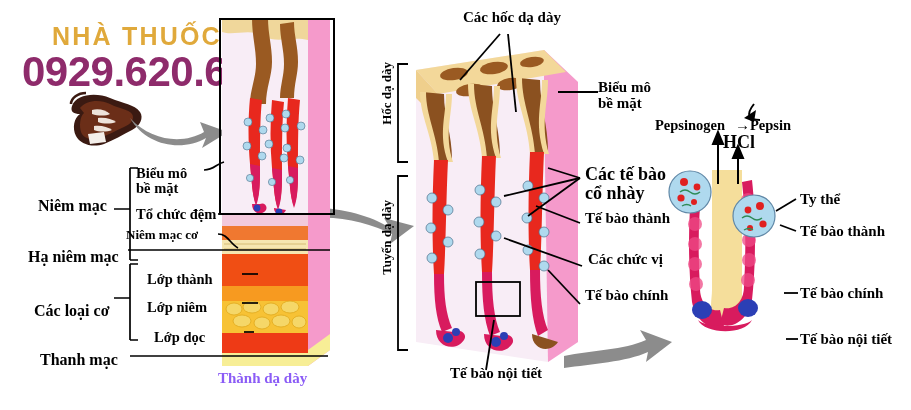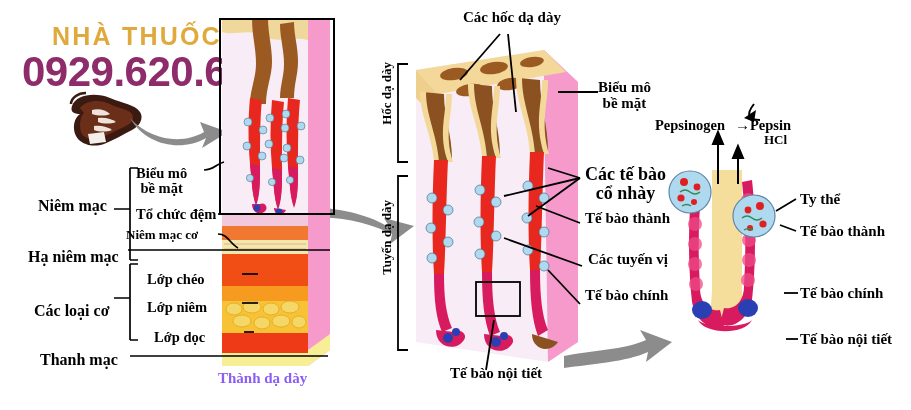--- a/index.html
+++ b/index.html
@@ -1,20 +1,20 @@
 <!DOCTYPE html>
 <html><head>
 <meta charset="utf-8">
 <style>
   html,body{margin:0;padding:0;background:#fff;}
   body{width:911px;height:410px;position:relative;overflow:hidden;
        font-family:"Liberation Serif",serif;background:#fff;}
   .abs{position:absolute;}
   .lbl{font-family:"Liberation Serif",serif;font-weight:bold;color:#000;
-       line-height:1.05;white-space:pre-line;text-align:center;}
+       line-height:1.05;white-space:pre-line;}
 
   
   #wm-brand{left:52px;top:22px;font-family:"Liberation Sans",sans-serif;
      font-weight:bold;font-size:25px;letter-spacing:2.2px;color:#E0A93B;}
   #wm-phone{left:22px;top:48px;font-family:"Liberation Sans",sans-serif;
      font-weight:bold;font-size:42px;letter-spacing:-0.5px;color:#8E2B6B;}
 
   
   #organ{left:58px;top:88px;width:92px;height:66px;}
 
@@ -150,21 +150,21 @@
 
 <div class="abs lbl" style="left:38px;top:198px;font-size:16px">Niêm mạc</div>
 <div class="abs lbl" style="left:28px;top:249px;font-size:16px">Hạ niêm mạc</div>
 <div class="abs lbl" style="left:34px;top:303px;font-size:16px">Các loại cơ</div>
 <div class="abs lbl" style="left:40px;top:352px;font-size:16px">Thanh mạc</div>
 
 <div class="abs lbl" style="left:136px;top:166px;font-size:14.5px">Biểu mô
 bề mặt</div>
 <div class="abs lbl" style="left:136px;top:207px;font-size:14.5px">Tổ chức đệm</div>
 <div class="abs lbl" style="left:126px;top:228px;font-size:13px">Niêm mạc cơ</div>
-<div class="abs lbl" style="left:147px;top:272px;font-size:14.5px">Lớp chéo</div>
+<div class="abs lbl" style="left:147px;top:272px;font-size:14.5px">Lớp thành</div>
 <div class="abs lbl" style="left:147px;top:300px;font-size:14.5px">Lớp niêm</div>
 <div class="abs lbl" style="left:154px;top:330px;font-size:14.5px">Lớp dọc</div>
 
 <svg class="abs" style="left:18px;top:150px;width:330px;height:245px" viewBox="0 0 330 245">
   <g stroke="#000" stroke-width="1.7" fill="none">
 
     <path d="M96 59 H112 M112 18 V110 M112 18 H120 M112 110 H120"></path>
 
     <path d="M186 20 C196 20 198 14 206 12"></path>
 
@@ -268,21 +268,21 @@
     <path d="M22 118 H12 V292 H22"></path>
   </g>
 </svg>
 
 <div class="abs lbl" style="left:463px;top:10px;font-size:15px">Các hốc dạ dày</div>
 <div class="abs lbl" style="left:598px;top:80px;font-size:15px">Biểu mô
 bề mặt</div>
 <div class="abs lbl" style="left:585px;top:165px;font-size:18px">Các tế bào
 cổ nhày</div>
 <div class="abs lbl" style="left:585px;top:211px;font-size:15px">Tế bào thành</div>
-<div class="abs lbl" style="left:588px;top:252px;font-size:15px">Các tuyến vị</div>
+<div class="abs lbl" style="left:588px;top:252px;font-size:15px">Các chức vị</div>
 <div class="abs lbl" style="left:585px;top:288px;font-size:15px">Tế bào chính</div>
 <div class="abs lbl" style="left:450px;top:366px;font-size:15px">Tế bào nội tiết</div>
 
 <svg class="abs" style="left:408px;top:20px;width:260px;height:370px" viewBox="0 0 260 370">
   <g stroke="#000" stroke-width="1.8" fill="none">
 
     <path d="M92 14 L52 60"></path>
     <path d="M100 14 L108 92"></path>
 
     <path d="M150 72 H190"></path>
@@ -352,21 +352,21 @@
     <g stroke="#2E8B57" stroke-width="1.4" fill="none">
       <path d="M74 48 q5 -4 10 0 q5 4 10 0"></path>
       <path d="M76 60 q5 -3 9 0"></path>
       </g>
   </g>
 </svg>
 
 <div class="abs lbl" style="left:655px;top:118px;font-size:14.5px">Pepsinogen</div>
 <div class="abs lbl" style="left:735px;top:118px;font-size:15px">→</div>
 <div class="abs lbl" style="left:750px;top:118px;font-size:14.5px">Pepsin</div>
-<div class="abs lbl" style="left:764px;top:133px;font-size:13px">HCl</div>
+<div class="abs lbl" style="left:723px;top:133px;font-size:18px">HCl</div>
 
 <svg class="abs" style="left:690px;top:100px;width:90px;height:85px" viewBox="0 0 90 85">
   <g stroke="#000" stroke-width="2" fill="#000">
     <line x1="28" y1="84" x2="28" y2="42"></line>
     <polygon points="28,32 23,44 33,44"></polygon>
     <line x1="48" y1="84" x2="48" y2="56"></line>
     <polygon points="48,46 43,58 53,58"></polygon>
   </g>
   <path d="M64 4 C56 14 58 20 70 20" stroke="#000" stroke-width="2" fill="none"></path>
   <polygon points="54,18 66,10 64,22" fill="#000"></polygon>

